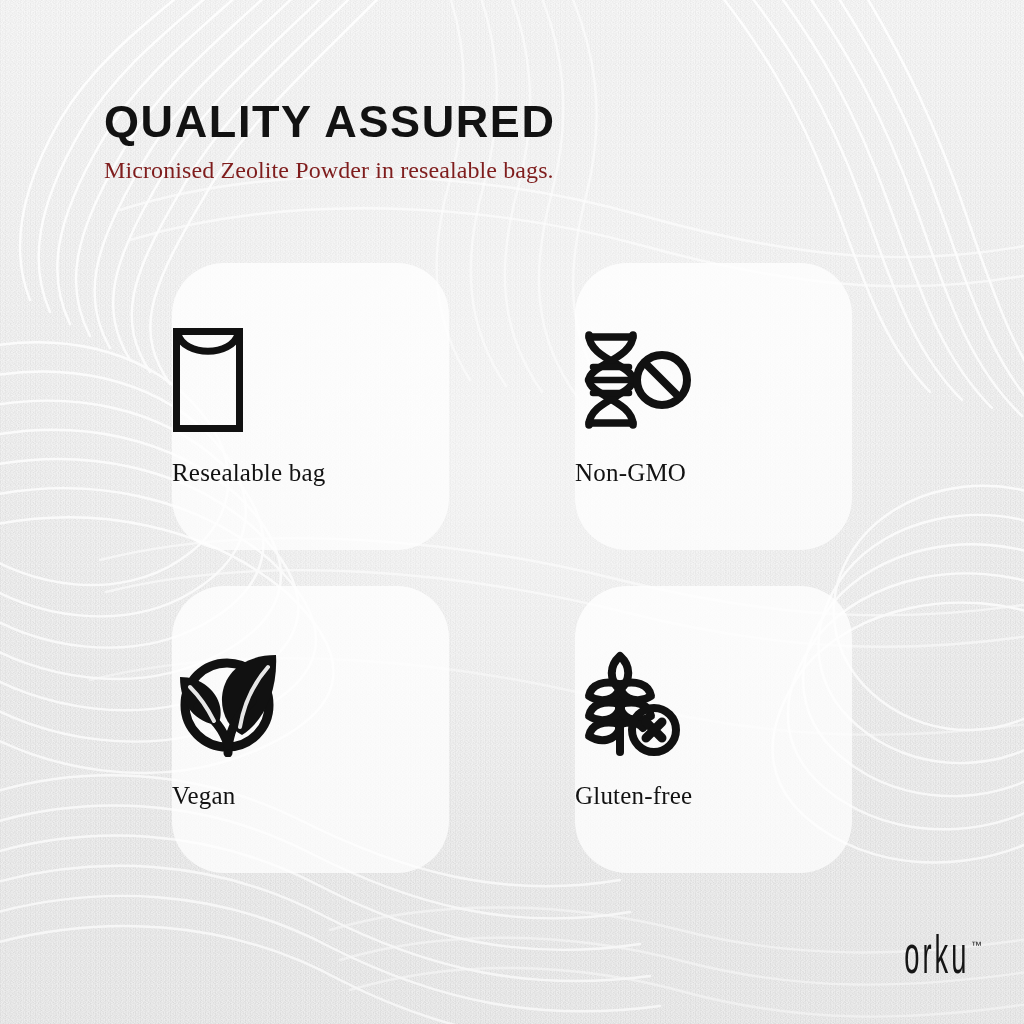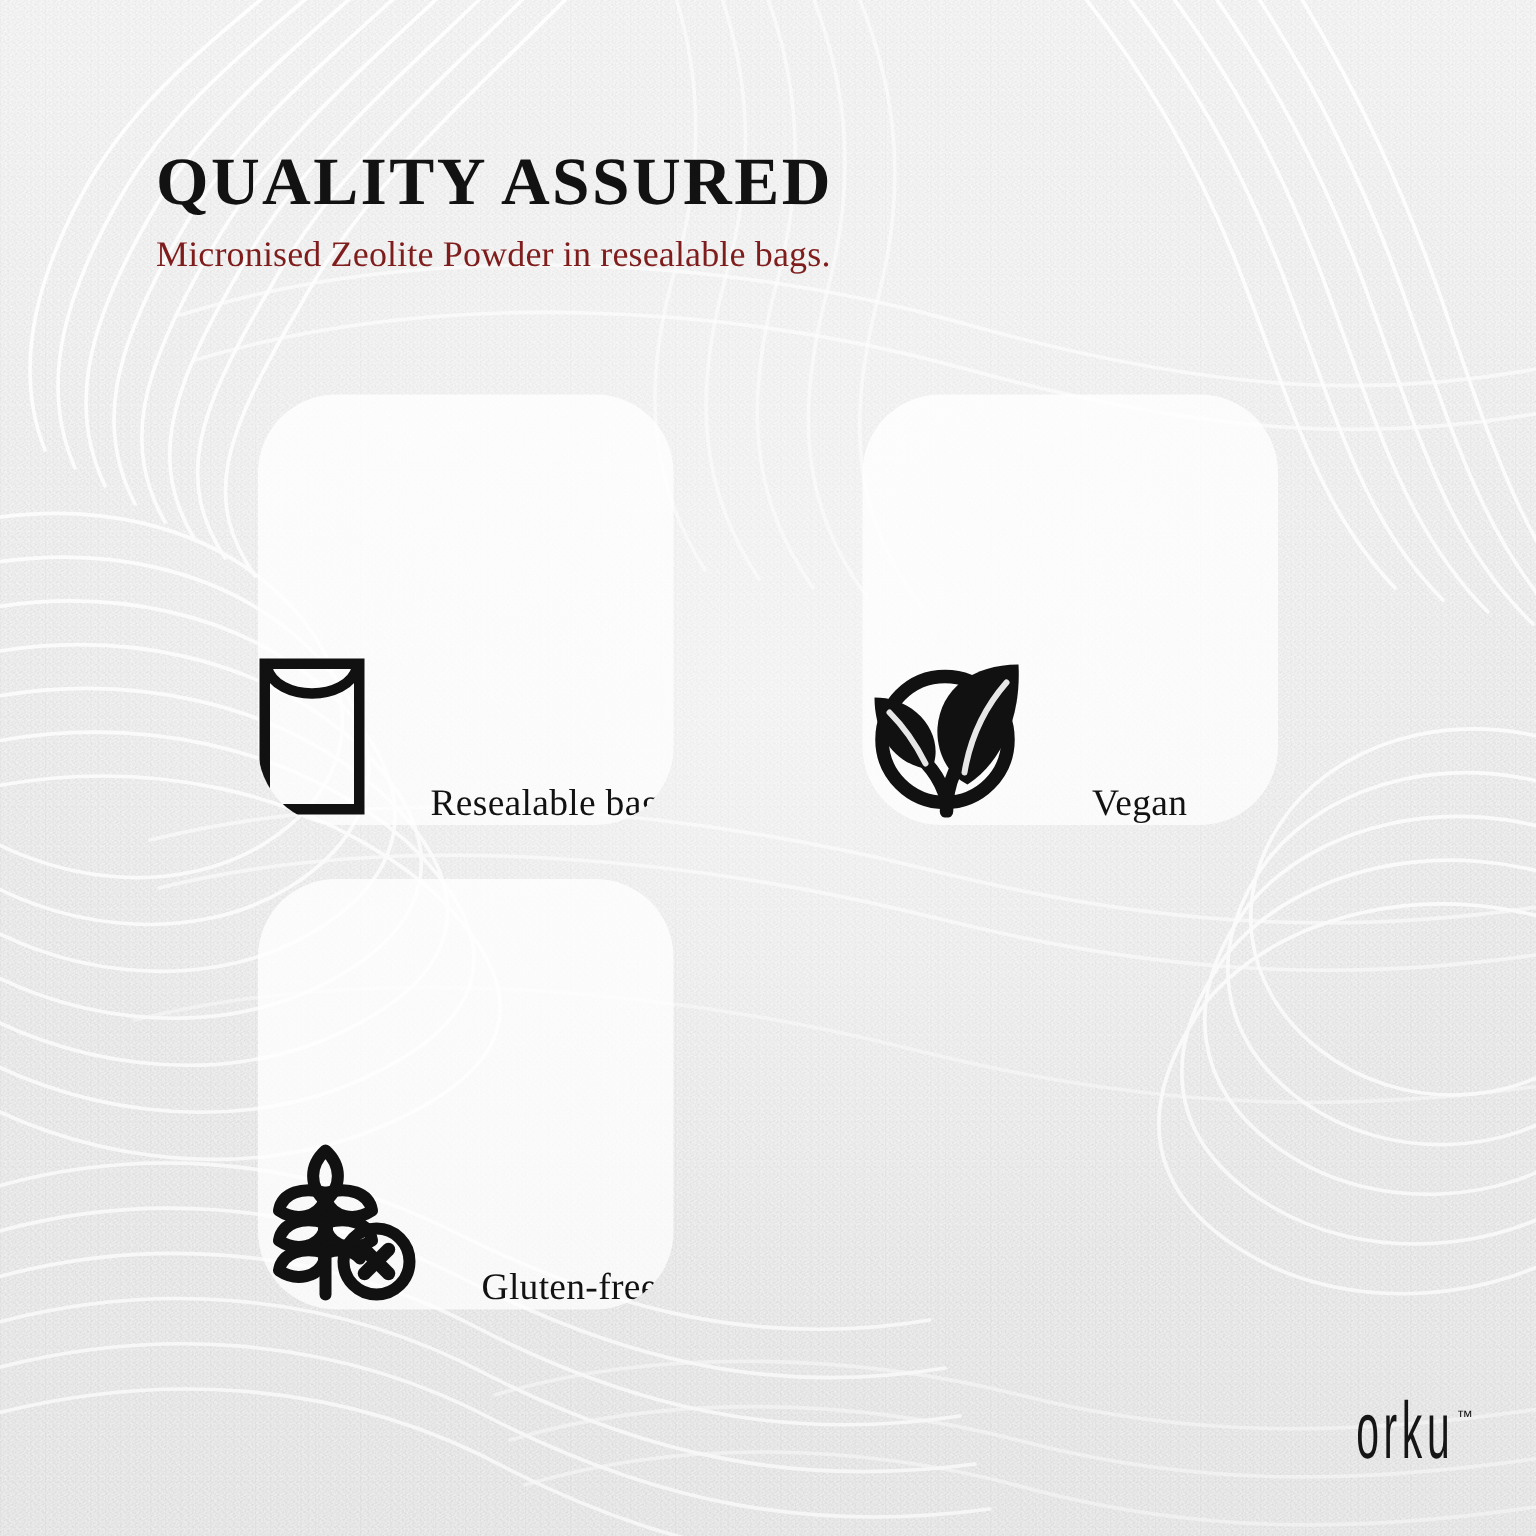--- a/index.html
+++ b/index.html
@@ -43,21 +43,21 @@
   }
 
   
   .header {
     position: absolute;
     left: 104px;
     top: 98px;
     width: 820px;
   }
   .title {
-    font-family: Liberation Serif, serif;
+    font-family: Liberation Sans, sans-serif;
     font-weight: 700;
     font-size: 45px;
     letter-spacing: 1.6px;
     color: #121212;
     margin: 0;
     line-height: 1.06;
   }
   .subtitle {
     font-family: "Liberation Serif", "DejaVu Serif", serif;
     font-size: 24px;
@@ -77,24 +77,24 @@
     grid-template-columns: 277px 277px;
     grid-template-rows: 287px 287px;
     column-gap: 126px;
     row-gap: 36px;
   }
   .card {
     position: relative;
     border-radius: 52px;
     background: rgba(255,255,255,.60);
     display: flex;
-    align-items: flex-end;
+    flex-direction: column;
+    align-items: flex-start;
     justify-content: flex-start;
     overflow: hidden;
-    gap: 43px;
   }
   .card::before {
     content: "";
     position: absolute;
     inset: 0;
     border-radius: 52px;
     background: linear-gradient(160deg, rgba(255,255,255,.55), rgba(255,255,255,.30));
     pointer-events: none;
   }
   .card-icon {
@@ -231,20 +231,45 @@
     <div class="card">
       <div class="card-icon">
         <svg width="72" height="106" viewBox="0 0 72 106" fill="none" stroke="#111111" stroke-width="7" stroke-linejoin="miter">
           <rect x="4.5" y="4.5" width="63" height="97"></rect>
           <path d="M6 7 C 12 30, 60 30, 66 7" stroke-linecap="butt"></path>
         </svg>
       </div>
       <div class="card-label">Resealable bag</div>
     </div>
 
+    <div class="card">
+      <div class="card-icon">
+        <svg width="118" height="104" viewBox="0 0 118 104" fill="none">
+          <g stroke="#111111" stroke-width="7.5" stroke-linecap="round" fill="none">
+
+            <path d="M14 7 C 14 31, 58 37, 58 52 C 58 67, 14 73, 14 97"></path>
+
+            <path d="M58 7 C 58 31, 14 37, 14 52 C 14 67, 58 73, 58 97"></path>
+
+            <path d="M14 9 H 58"></path>
+            <path d="M14 95 H 58"></path>
+
+            <path d="M18 39 H 54" stroke-width="6.5"></path>
+            <path d="M13 52 H 59" stroke-width="6.5"></path>
+            <path d="M18 65 H 54" stroke-width="6.5"></path>
+          </g>
+
+          <g stroke="#111111" stroke-width="8" fill="none" stroke-linecap="round">
+            <circle cx="87" cy="52" r="25"></circle>
+            <line x1="69.5" y1="34.5" x2="104.5" y2="69.5"></line>
+          </g>
+        </svg>
+      </div>
+      <div class="card-label">Non-GMO</div>
+    </div>
 
     <div class="card">
       <div class="card-icon">
         <svg width="110" height="108" viewBox="0 0 110 108" fill="none">
 
           <circle cx="55" cy="56" r="42" fill="none" stroke="#111111" stroke-width="9"></circle>
 
           <path d="M104 6 C 74 6, 52 22, 50 48 C 49 66, 58 80, 70 86 C 92 72, 106 42, 104 6 Z" fill="#111111"></path>
 
           <path d="M8 28 C 8 56, 24 74, 46 76 C 52 64, 48 48, 36 38 C 28 31, 18 28, 8 28 Z" fill="#111111"></path>

